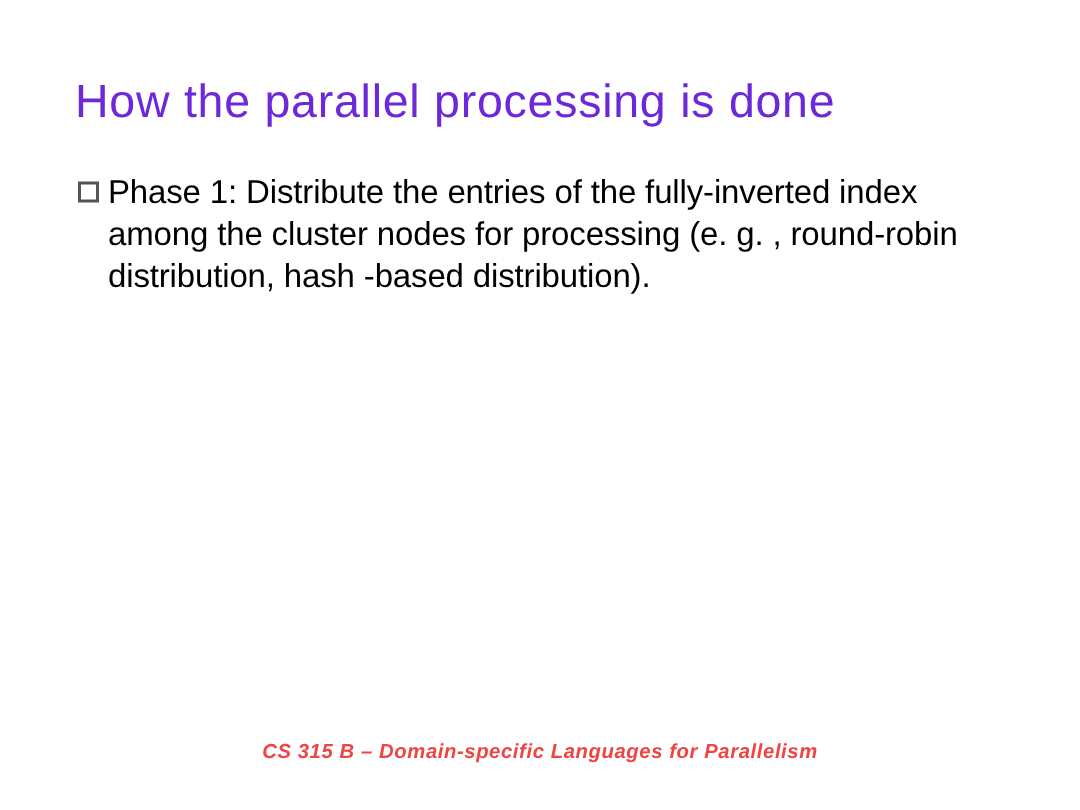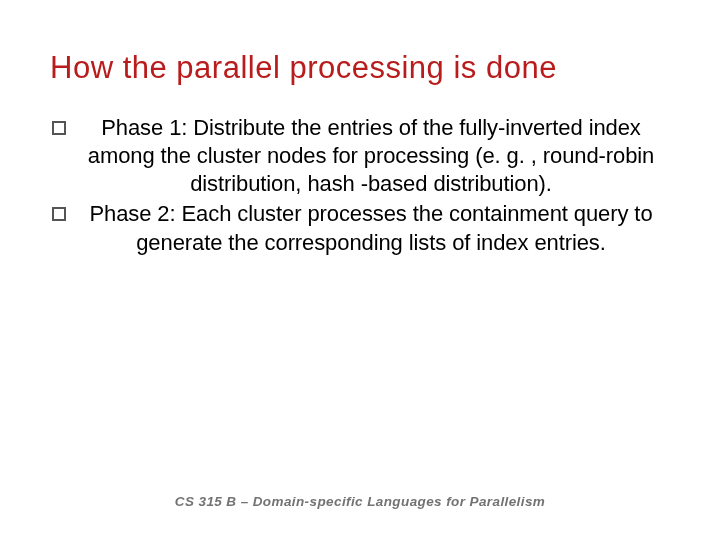--- a/index.html
+++ b/index.html
@@ -13,28 +13,27 @@
   .slide {
     width: 720px;
     height: 540px;
     padding: 50px 50px 30px 50px;
     display: flex;
     flex-direction: column;
   }
   .title {
     font-size: 31px;
     font-weight: 500;
-    color: #b91c1c;
+    color: #6d28d9;
     letter-spacing: 0.5px;
     margin-bottom: 28px;
     font-family: "Trebuchet MS", "Lucida Grande", sans-serif;
   }
   .content {
     flex: 1;
-    text-align: center;
   }
   .bullet-item {
     display: flex;
     align-items: flex-start;
     margin-bottom: 2px;
   }
   .bullet-icon {
     flex: 0 0 auto;
     width: 14px;
     height: 14px;
@@ -52,38 +51,34 @@
     letter-spacing: -0.1px;
   }
   .footer {
     text-align: center;
     padding-top: 30px;
   }
   .footer-text {
     font-size: 13.5px;
     font-weight: bold;
     font-style: italic;
-    color: #737373;
+    color: #ef4444;
     letter-spacing: 0.4px;
     font-family: Verdana, Geneva, sans-serif;
   }
 </style>
 </head>
 <body>
 
 <div class="slide">
   <div class="title">How the parallel processing is done</div>
 
   <div class="content">
     <div class="bullet-item">
       <div class="bullet-icon"></div>
       <div class="bullet-text">Phase 1: Distribute the entries of the fully-inverted index among the cluster nodes for processing (e. g. , round-robin distribution,   hash -based distribution).</div>
     </div>
-    <div class="bullet-item">
-      <div class="bullet-icon"></div>
-      <div class="bullet-text">Phase 2: Each cluster processes the containment query to generate the corresponding lists of index entries.</div>
-    </div>
   </div>
 
   <div class="footer">
     <span class="footer-text">CS 315 B – Domain-specific Languages for Parallelism</span>
   </div>
 </div>
 
 </body></html>

